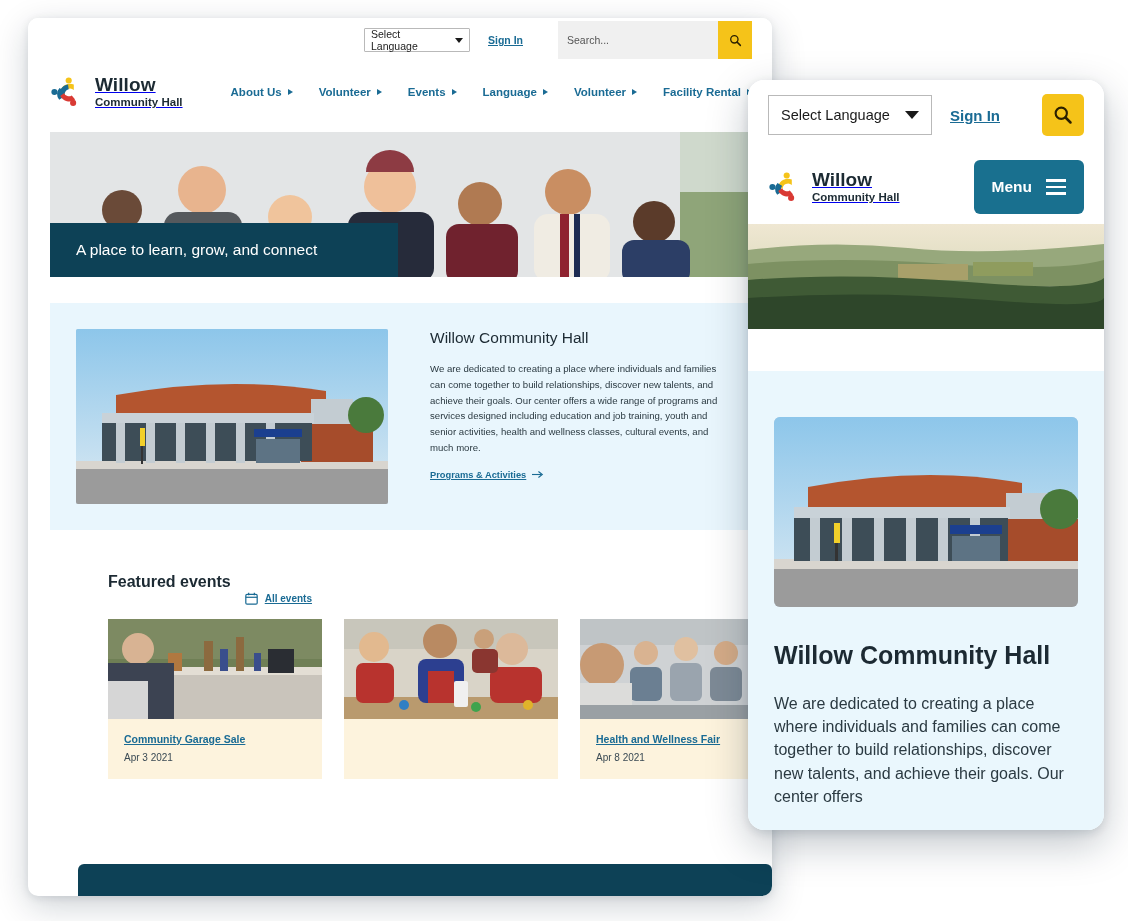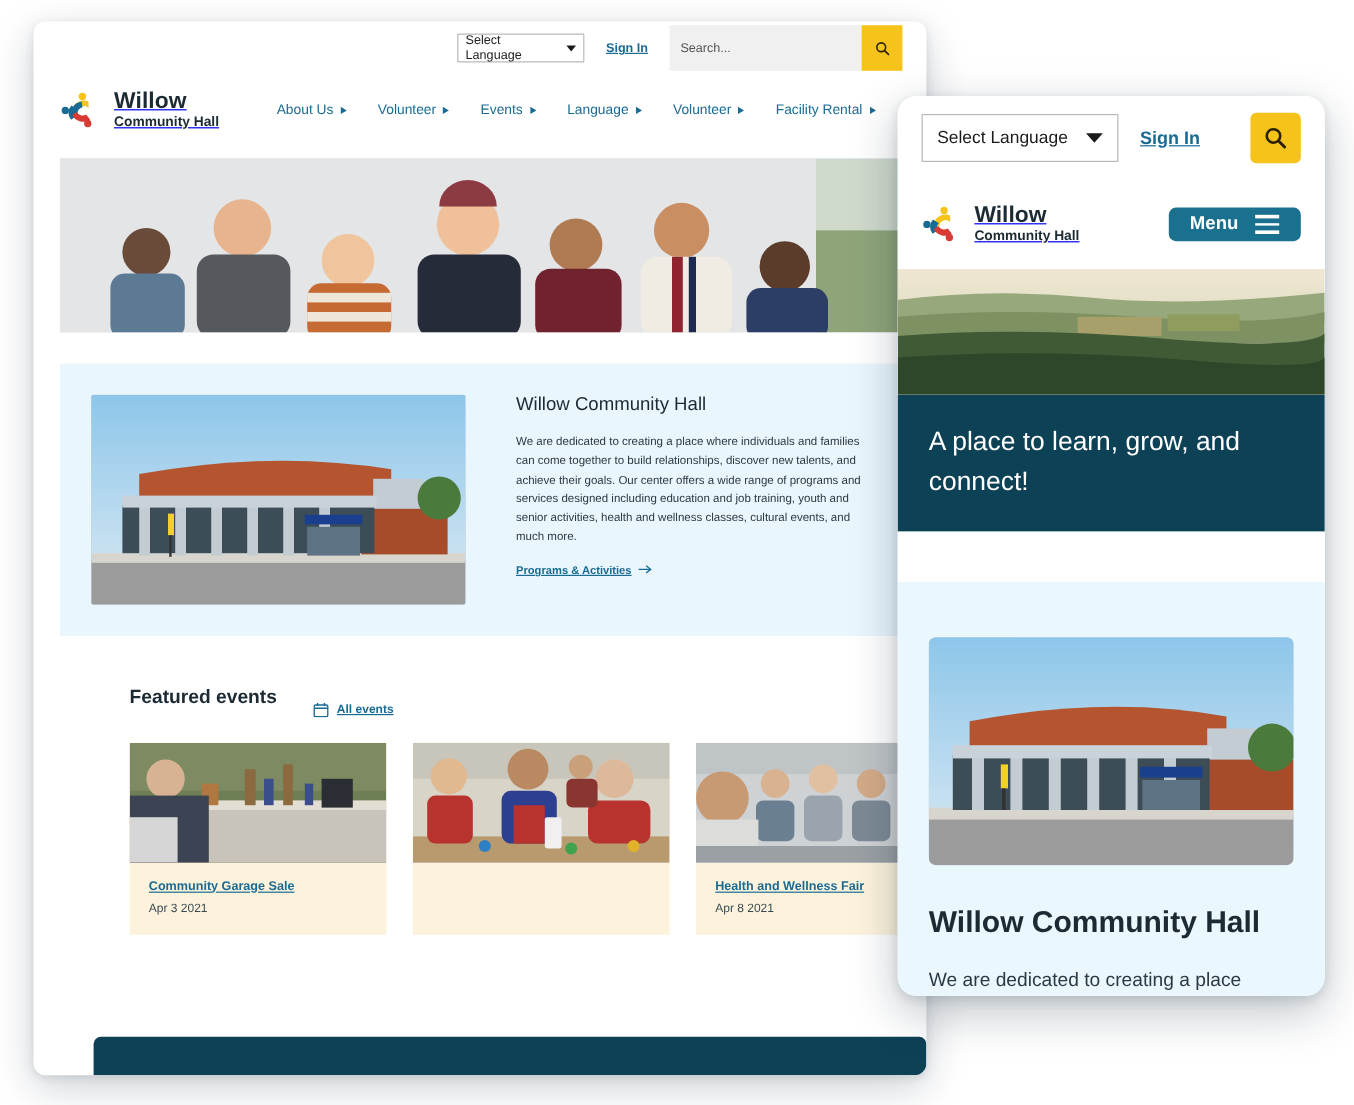--- a/index.html
+++ b/index.html
@@ -25,36 +25,36 @@
     height:44px;display:flex;align-items:center;justify-content:flex-end;
     gap:18px;padding:0 20px 0 0;background:#fff;
   }
   .lang-select{
     display:flex;align-items:center;justify-content:space-between;gap:8px;
     width:92px;height:22px;border:1px solid #b9b9b9;background:#fff;
     font-size:10.5px;color:#222;padding:0 6px;border-radius:1px;
   }
   .caret{width:0;height:0;border-left:4.5px solid transparent;border-right:4.5px solid transparent;border-top:5px solid #1a1a1a;}
   .signin{font-size:10.5px;color:#1a6b94;text-decoration:underline;font-weight:700;}
-  .searchwrap{display:flex;align-items:stretch;height:38px;}
+  .searchwrap{display:flex;align-items:stretch;height:38px;margin-left:17px;}
   .searchbox{
     width:142px;background:#f0f0f0;display:flex;align-items:center;
     padding:0 9px;font-size:10.5px;color:#555;
   }
   .searchbtn{
     width:34px;background:#f5c319;display:flex;align-items:center;justify-content:center;
     border:none;cursor:pointer;
   }
 
   
   .brandrow{display:flex;align-items:center;padding:0 0 0 22px;height:60px;gap:48px;}
   .brand{display:flex;align-items:center;gap:11px;}
   .brandtext .b1{font-size:19px;font-weight:700;color:#1c2a33;line-height:1.05;letter-spacing:.1px;}
   .brandtext .b2{font-size:11.5px;font-weight:700;color:#1c2a33;line-height:1.25;}
-  .nav{display:flex;align-items:center;gap:26px;font-size:11.5px;color:#1a6b94;font-weight:400;}
+  .nav{display:flex;align-items:center;gap:26px;font-size:11.5px;color:#1a6b94;font-weight:700;}
   .navitem{display:flex;align-items:center;gap:6px;white-space:nowrap;cursor:pointer;}
   .arr{width:0;height:0;border-top:3.5px solid transparent;border-bottom:3.5px solid transparent;border-left:5px solid #1a6b94;}
 
   
   .hero{
     position:relative;margin:10px 22px 0 22px;height:145px;overflow:hidden;background:#d9dde0;
   }
   .hero-photo{position:absolute;inset:0;}
   .hero-caption{
     position:absolute;left:0;bottom:0;width:348px;height:54px;background:#0d4156;
@@ -66,21 +66,21 @@
   .about{
     margin:26px 22px 0 22px;background:#e9f6fd;padding:26px 0 26px 0;display:flex;gap:0;
   }
   .about-img{width:312px;height:175px;margin-left:26px;border-radius:2px;overflow:hidden;flex:none;position:relative;background:#bcd;}
   .about-txt{padding:0 0 0 42px;padding-right:20px;}
   .about-h{font-size:15.5px;color:#1c2a33;font-weight:400;margin:0 0 14px 0;}
   .about-p{font-size:9.6px;line-height:1.65;color:#2b3a42;margin:0;max-width:312px;}
   .about-link{display:inline-flex;gap:6px;margin-top:14px;font-size:9.3px;color:#1a6b94;text-decoration:underline;font-weight:600;}
 
   
-  .feat-head{display:flex;align-items:flex-start;gap:30px;margin:30px 0 14px 80px;}
+  .feat-head{display:flex;align-items:flex-end;gap:14px;margin:30px 0 14px 80px;}
   .feat-title{font-size:16px;color:#1c2a33;}
   .feat-all{display:flex;align-items:center;gap:7px;font-size:10px;color:#1a6b94;text-decoration:underline;font-weight:700;margin-top:25px;}
   .cards{display:flex;gap:22px;margin-left:80px;}
   .card{width:214px;background:#fdf3dd;overflow:hidden;flex:none;}
   .card-img{height:100px;background:#cbb;position:relative;overflow:hidden;}
   .card-body{padding:14px 16px 16px 16px;}
   .card-t{font-size:10.5px;color:#1a6b94;text-decoration:underline;font-weight:700;display:block;}
   .card-d{font-size:10px;color:#3a4a54;margin-top:7px;}
 
   
@@ -100,21 +100,21 @@
   }
   .m-caret{width:0;height:0;border-left:7px solid transparent;border-right:7px solid transparent;border-top:8px solid #1a1a1a;}
   .m-signin{font-size:15px;color:#1a6b94;text-decoration:underline;font-weight:700;}
   .m-searchbtn{width:42px;height:42px;background:#f5c319;border:none;border-radius:5px;display:flex;align-items:center;justify-content:center;margin-left:auto;cursor:pointer;}
   .m-brandrow{height:74px;display:flex;align-items:center;padding:0 20px;background:#fff;}
   .m-brand{display:flex;align-items:center;gap:10px;}
   .m-b1{font-size:19px;font-weight:700;color:#1c2a33;line-height:1.05;}
   .m-b2{font-size:11.5px;font-weight:700;color:#1c2a33;line-height:1.25;}
   .m-menu{
     margin-left:auto;background:#19708f;color:#fff;border:none;border-radius:6px;
-    height:28px;padding:0 18px;display:flex;align-items:center;gap:14px;
+    height:54px;padding:0 18px;display:flex;align-items:center;gap:14px;
     font-size:15.5px;font-weight:700;cursor:pointer;text-align:right;
   }
   .burger{display:flex;flex-direction:column;gap:4px;}
   .burger i{display:block;width:20px;height:2.4px;background:#fff;}
   .m-hero{height:105px;position:relative;overflow:hidden;}
   .m-caption{
     background:#0d4156;color:#fff;padding:22px 26px 26px 26px;
     font-size:22px;line-height:1.5;
   }
   .m-gap{height:42px;background:#fff;}
@@ -217,20 +217,21 @@
           <circle cx="430" cy="72" r="22" fill="#b07a52"></circle>
             <rect x="396" y="92" width="72" height="60" rx="13" fill="#70222e"></rect>
           <circle cx="518" cy="60" r="23" fill="#c98e62"></circle>
             <rect x="484" y="82" width="76" height="68" rx="14" fill="#f0ece3"></rect>
           <rect x="510" y="82" width="9" height="68" fill="#8f2330"></rect>
             <rect x="524" y="82" width="6" height="68" fill="#1d2b52"></rect>
           <circle cx="604" cy="90" r="21" fill="#5b3b2a"></circle>
             <rect x="572" y="108" width="68" height="44" rx="12" fill="#2c3e66"></rect>
         </g>
       </svg>
+      <div class="hero-caption">A place to learn, grow, and connect</div>
     </div>
 
     <section class="about">
       <div class="about-img">
         <svg viewBox="0 0 312 175" preserveAspectRatio="xMidYMid slice">
           <defs>
               <linearGradient id="sky" x1="0" y1="0" x2="0" y2="1">
             <stop offset="0" stop-color="#8dc6ea"></stop>
                 <stop offset="1" stop-color="#dceaf3"></stop>
               </linearGradient>
@@ -425,21 +426,20 @@
         <rect width="356" height="105" fill="url(#hsky)"></rect>
         <path d="M0 26 Q80 16 160 24 T356 20 L356 44 L0 44 Z" fill="#97a87c"></path>
         <path d="M0 40 Q90 32 200 40 T356 36 L356 62 L0 62 Z" fill="#7d9162"></path>
         <rect x="150" y="40" width="70" height="16" fill="#a8a06a"></rect>
         <rect x="225" y="38" width="60" height="14" fill="#8f9c5e"></rect>
         <path d="M0 56 Q100 48 220 58 T356 54 L356 105 L0 105 Z" fill="#3f5a35"></path>
         <path d="M0 74 Q120 66 240 76 T356 72 L356 105 L0 105 Z" fill="#2e462a"></path>
       </svg>
     </div>
 
-    <div class="m-caption">A place to learn, grow, and connect!</div>
 
     <div class="m-gap"></div>
 
     <div class="m-about">
       <div class="m-about-img">
         <svg viewBox="0 0 304 190" preserveAspectRatio="xMidYMid slice">
           <defs>
               <linearGradient id="sky2" x1="0" y1="0" x2="0" y2="1">
             <stop offset="0" stop-color="#8dc6ea"></stop>
                 <stop offset="1" stop-color="#dceaf3"></stop>

